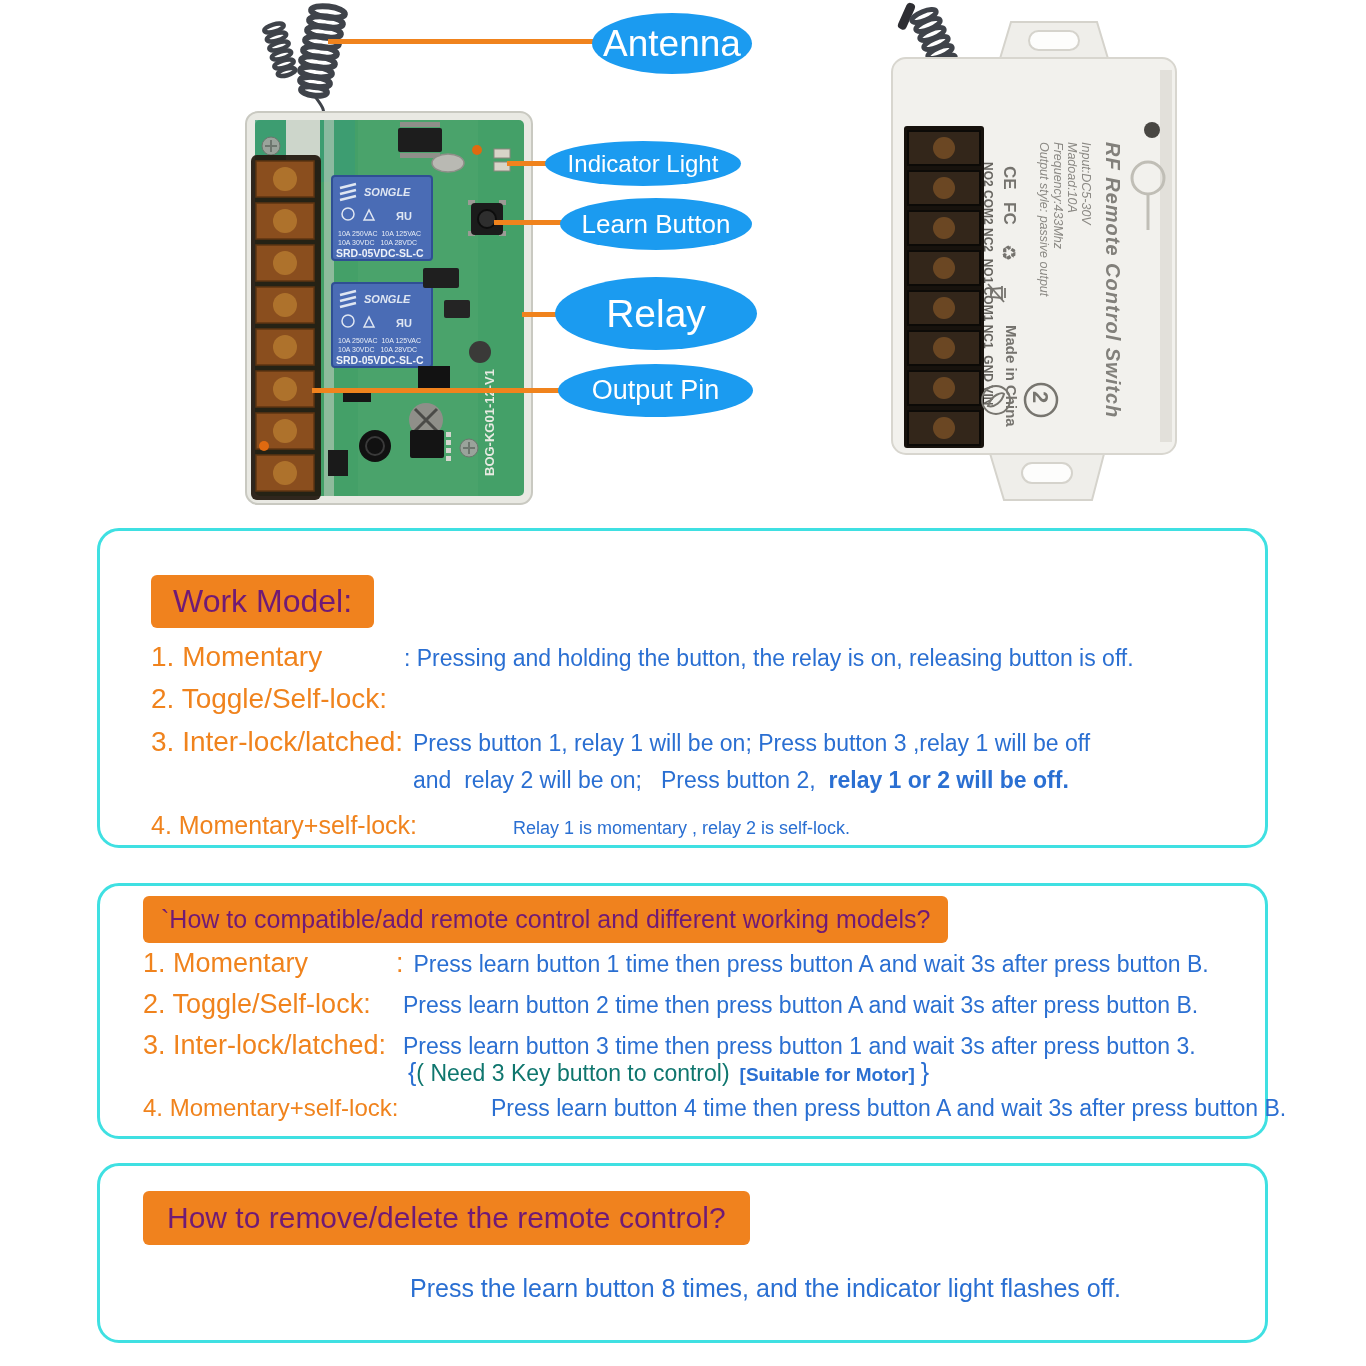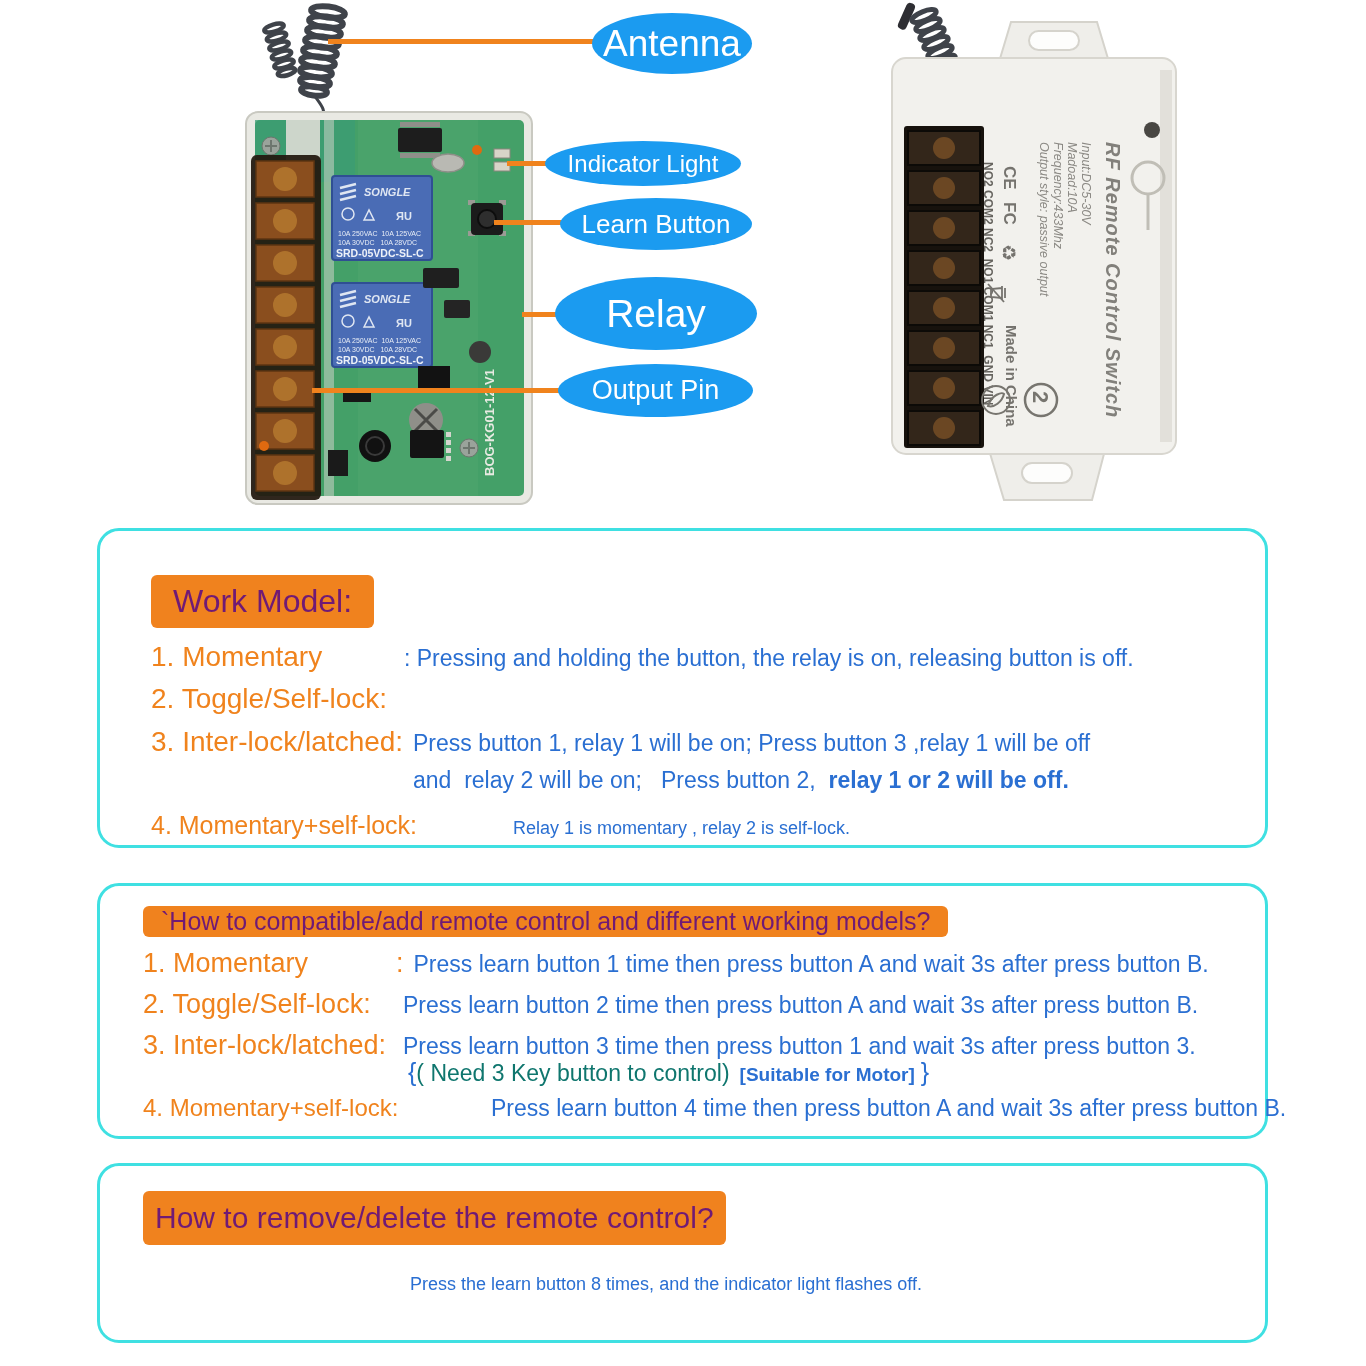--- a/index.html
+++ b/index.html
@@ -279,21 +279,21 @@
       <span class="bdesc pre" style="font-size:23px;">and  relay 2 will be on;   Press button 2, </span>
       <span class="bdesc pre" style="font-size:23px;font-weight:700;"> relay 1 or 2 will be off.</span>
     </div>
     <div class="row" style="left:51px;top:280px;">
       <span class="olbl" style="font-size:25px;min-width:362px;">4. Momentary+self-lock:</span>
       <span class="bdesc" style="font-size:18px;">Relay 1 is momentary , relay 2 is self-lock.</span>
     </div>
   </div>
 
   <div class="secbox" style="left:97px;top:883px;width:1165px;height:250px;">
-    <div class="pill" style="left:43px;top:20px;font-size:25px;padding:1px 18px;">`How to compatible/add remote control and different working models?</div>
+    <div class="pill" style="left:43px;top:10px;font-size:25px;padding:9px 18px;">`How to compatible/add remote control and different working models?</div>
 
     <div class="row" style="left:43px;top:62px;">
       <span class="olbl w253" style="font-size:27px;">1. Momentary</span>
       <span class="olbl" style="font-size:27px;margin-right:10px;">:</span>
       <span class="bdesc" style="font-size:23px;">Press learn button 1 time then press button A and wait 3s after press button B.</span>
     </div>
     <div class="row" style="left:43px;top:103px;">
       <span class="olbl" style="font-size:27px;min-width:260px;">2. Toggle/Self-lock:</span>
       <span class="bdesc" style="font-size:23px;">Press learn button 2 time then press button A and wait 3s after press button B.</span>
     </div>
@@ -307,19 +307,19 @@
       <span class="bdesc" style="font-size:19px;font-weight:700;margin-right:6px;">[Suitable for Motor]</span>
       <span class="bdesc" style="font-size:25px;">}</span>
     </div>
     <div class="row" style="left:43px;top:208px;">
       <span class="olbl" style="font-size:24px;min-width:348px;">4. Momentary+self-lock:</span>
       <span class="bdesc" style="font-size:23px;">Press learn button 4 time then press button A and wait 3s after press button B.</span>
     </div>
   </div>
 
   <div class="secbox" style="left:97px;top:1163px;width:1165px;height:174px;">
-    <div class="pill" style="left:43px;top:25px;font-size:30px;padding:10px 12px;">How to remove/delete the remote control?</div>
+    <div class="pill" style="left:43px;top:25px;font-size:30px;padding:10px 24px;">How to remove/delete the remote control?</div>
     <div class="row" style="left:310px;top:108px;">
-      <span class="bdesc" style="font-size:18px;">Press the learn button 8 times, and the indicator light flashes off.</span>
+      <span class="bdesc" style="font-size:25px;">Press the learn button 8 times, and the indicator light flashes off.</span>
     </div>
   </div>
 
 </div>
 
 </body></html>

